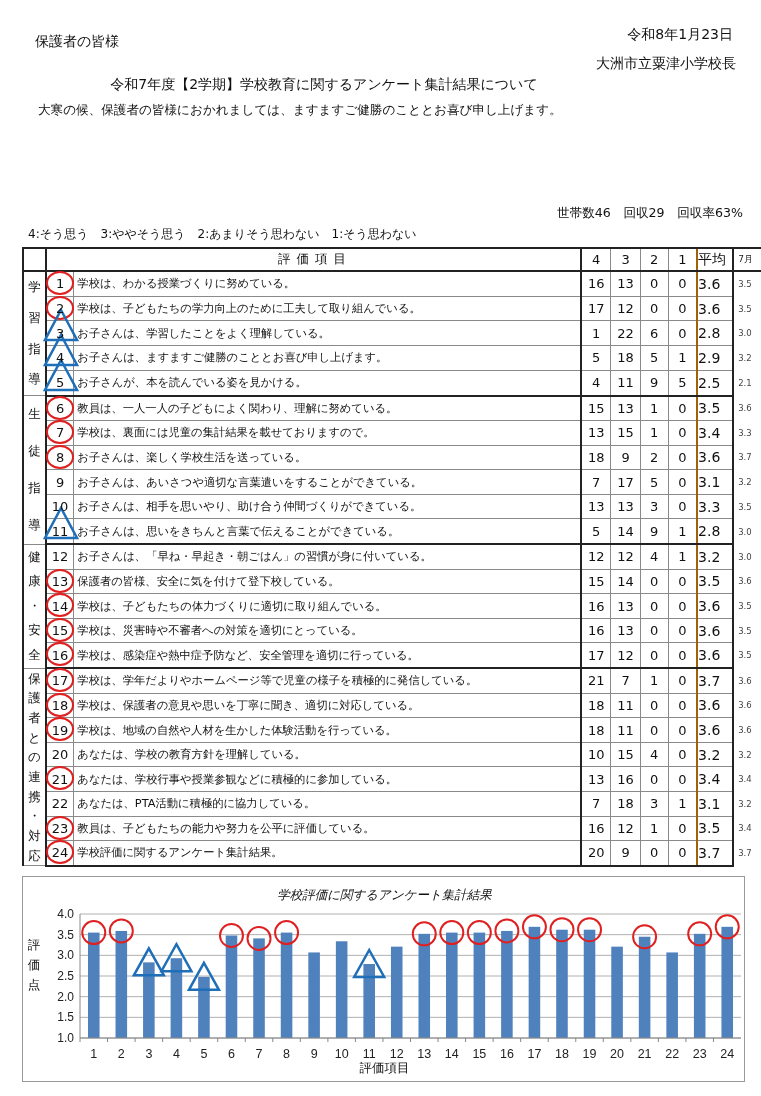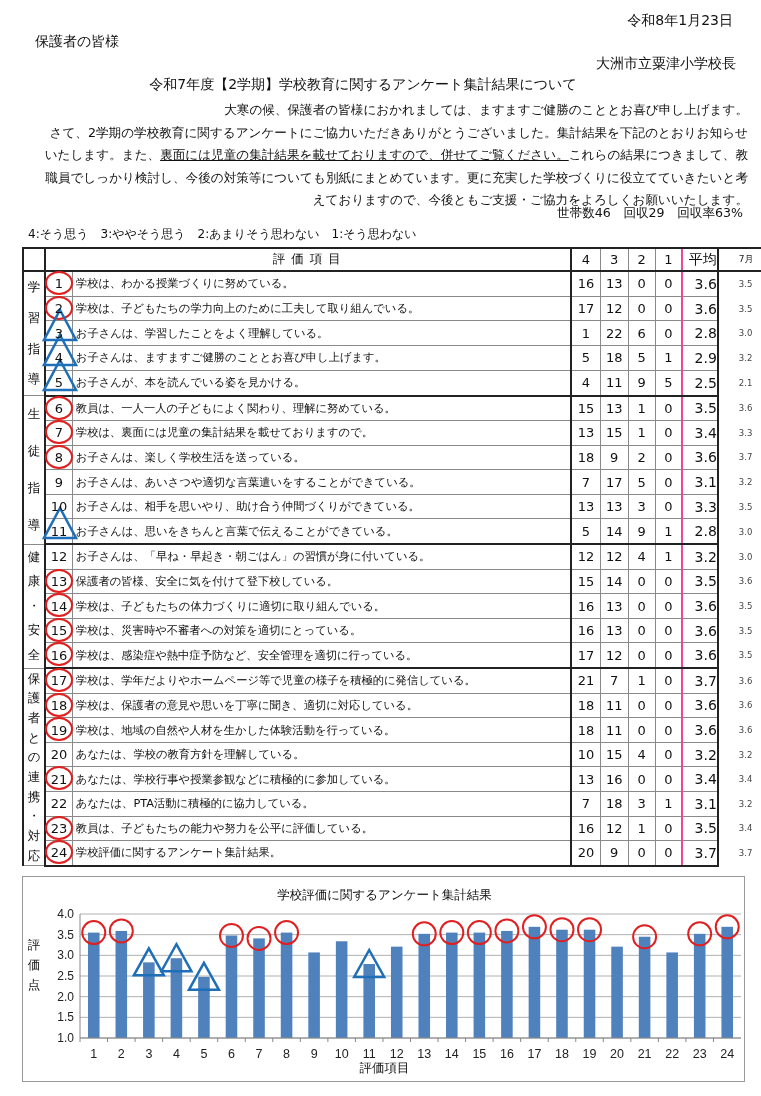--- a/index.html
+++ b/index.html
@@ -1,58 +1,57 @@
 <!DOCTYPE html>
 <html><head>
 <meta charset="utf-8">
 <style>
   html,body{margin:0;padding:0;background:#fff;}
   body{width:761px;height:1096px;position:relative;overflow:hidden;font-family:"DejaVu Sans","Liberation Sans",sans-serif;color:#111;}
   .abs{position:absolute;}
-  .date{right:28px;top:12px;font-size:14px;}
+  .date{right:28px;top:26px;font-size:14px;}
   .addressee{left:35px;top:33px;font-size:14px;}
   .principal{right:25px;top:55px;font-size:14px;}
-  .doctitle{left:0;width:648px;top:76px;text-align:center;font-size:14px;padding-left:39px;}
+  .doctitle{left:0;width:648px;top:76px;text-align:center;font-size:14px;}
   .body-text{left:30px;top:99px;width:718px;font-size:12.6px;line-height:22.5px;}
   .body-text p{margin:0;}
-  .body-text .indent{padding-left:8px;text-align:right;}
+  .body-text .indent{padding-left:8px;}
   .body-text u{text-decoration:underline;}
   .stats{right:18px;top:205px;font-size:12.6px;}
   .legend{left:28px;top:226px;font-size:12px;}
   table.survey{position:absolute;left:22px;top:247px;border-collapse:collapse;font-size:11.3px;}
   table.survey td{border:1px solid #8a8a8a;height:23.6px;padding:0;white-space:nowrap;}
   table.survey .cat{width:22px;border-left:2px solid #222;border-right:2px solid #222;text-align:center;vertical-align:top;font-size:12.5px;line-height:25px;}
   table.survey .num{width:28px;text-align:center;font-size:13px;position:relative;}
   table.survey .item{width:518px;padding-left:3px;border-right:2px solid #222;}
   table.survey .cnt{width:30px;text-align:center;font-size:13px;}
   table.survey .cnt.first{border-left:2px solid #222;}
-  table.survey .avg{width:35px;text-align:right;font-size:14px;border-left:2px solid #ec4899;border-right:2px solid #222;}
-  table.survey .jul{border:none;width:24px;font-size:8.5px;color:#444;padding-left:20px;}
+  table.survey .avg{width:35px;text-align:left;font-size:14px;border-left:2px solid #a16207;border-right:2px solid #222;}
+  table.survey .jul{border:none;width:24px;font-size:8.5px;color:#444;padding-left:4px;}
   table.survey tr.hdr td{height:21px;border-top:2px solid #222;border-bottom:2px solid #222;}
   table.survey tr.hdr .item{text-align:center;letter-spacing:6px;font-size:12.5px;}
   table.survey tr.hdr .jul{font-size:9px;color:#222;}
   table.survey tr.grp-end td:not(.jul){border-bottom:2px solid #222;}
   .mark-circle{position:absolute;left:-1px;top:-1px;width:28px;height:24px;border:2px solid #e02020;border-radius:50%;box-sizing:border-box;pointer-events:none;}
   .mark-tri{position:absolute;left:-4px;top:-13px;width:36px;height:34px;pointer-events:none;}
   .chart-box{left:22px;top:876px;width:723px;height:206px;border:1px solid #999;box-sizing:border-box;}
-  .chart-title{left:0;width:723px;top:10px;text-align:center;font-size:12.5px;}
+  .chart-title{left:0;width:723px;top:10px;text-align:center;font-size:12.5px;font-style:italic;}
   .ylab{left:4px;top:58px;width:14px;font-size:12.5px;line-height:20px;text-align:center;}
   .xlab{left:0;width:723px;top:183px;text-align:center;font-size:12.5px;}
 </style>
 </head>
 <body>
 
 <div class="abs date">令和8年1月23日</div>
 <div class="abs addressee">保護者の皆様</div>
 <div class="abs principal">大洲市立粟津小学校長</div>
 <div class="abs doctitle">令和7年度【2学期】学校教育に関するアンケート集計結果について</div>
 
 <div class="abs body-text">
   <p class="indent">大寒の候、保護者の皆様におかれましては、ますますご健勝のこととお喜び申し上げます。</p>
-  <p class="indent"><span>さて、2学期の学校教育に関するアンケートにご協力いただきありがとうございました。集計結果を下記のとおりお知らせいたします。また、</span><u>裏面には児童の集計結果を載せておりますので、併せてご覧ください。</u><span>これらの結果につきまして、教職員でしっかり検討し、今後の対策等についても別紙にまとめています。更に充実した学校づくりに役立てていきたいと考えておりますので、今後ともご支援・ご協力をよろしくお願いいたします。</span></p>
 </div>
 
 <div class="abs stats">世帯数46　回収29　回収率63%</div>
 <div class="abs legend">4:そう思う　3:ややそう思う　2:あまりそう思わない　1:そう思わない</div>
 
 <table class="survey">
   <tbody id="tbody">
     <tr class="hdr">
       <td class="cat"></td>
       <td class="item" colspan="2">評価項目</td>

